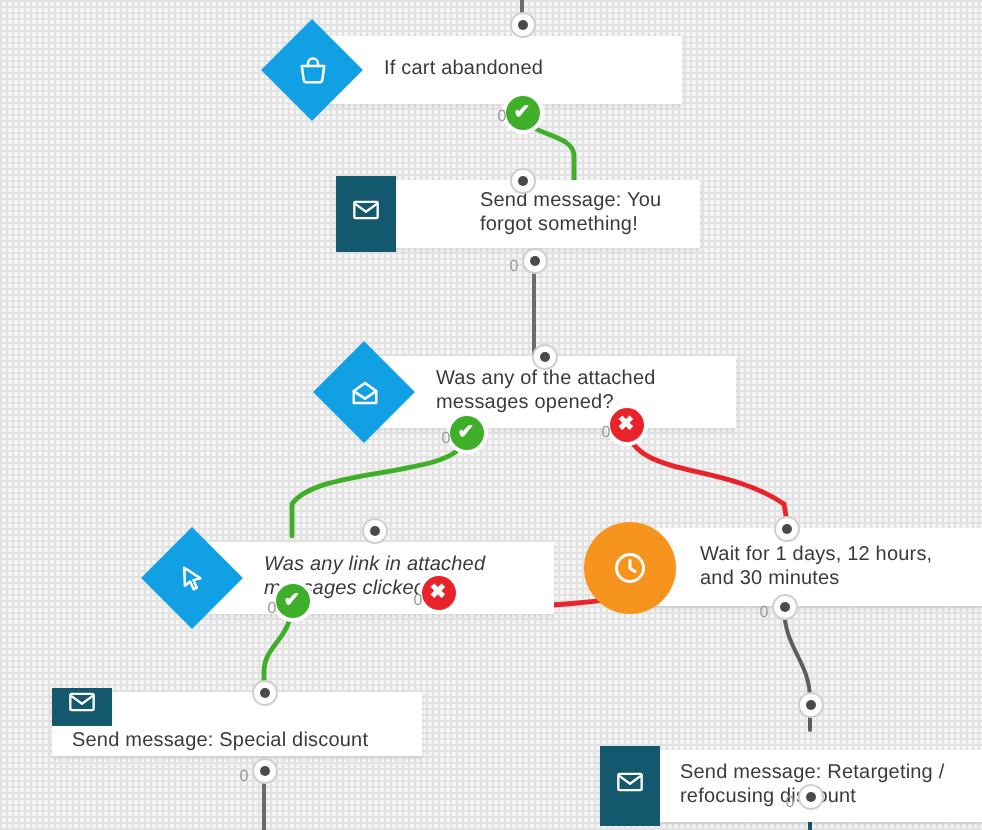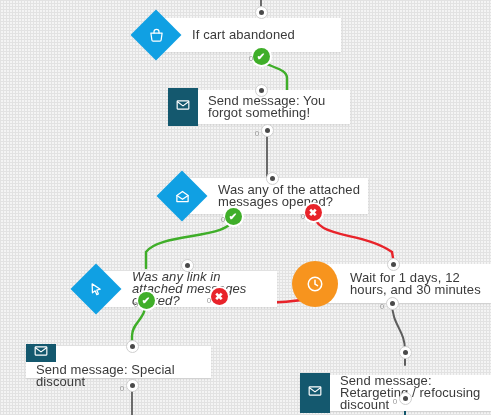--- a/index.html
+++ b/index.html
@@ -42,21 +42,21 @@
     position: absolute;
     display: flex;
     align-items: stretch;
     background: #ffffff;
     box-shadow: 0 1px 2px rgba(0,0,0,0.10);
   }
   .node-label {
     flex: 1;
     display: flex;
     align-items: center;
-    font-size: 13px;
+    font-size: 10px;
     color: #3a3a3a;
     line-height: 12px;
     padding: 4px 8px 4px 10px;
     letter-spacing: 0.1px;
   }
   
   .tile {
     width: 30px;
     min-width: 30px;
     background: #14586e;
@@ -230,21 +230,21 @@
           <path d="M8 8V6a4 4 0 0 1 8 0v2"></path>
         </svg>
       </div>
     </div>
     <div class="node-label">If cart abandoned</div>
   </div>
   <div class="port" style="left:261px; top:12px;"></div>
   <div class="badge yes" style="left:261px; top:56px;">✔</div>
   <div class="port-num" style="left:251px; top:58px;">0</div>
 
-  <div class="node" style="left:168px; top:90px; width:182px; height:34px;">
+  <div class="node" style="left:168px; top:90px; width:182px; height:34px;gap:32px;">
     <div class="tile">
       <span>
         <svg width="14" height="14" viewBox="0 0 24 24" fill="none" stroke="#fff" stroke-width="2" stroke-linecap="round" stroke-linejoin="round">
           <rect x="2" y="5" width="20" height="14" rx="1"></rect>
           <path d="M2.5 6.5l9.5 7 9.5-7"></path>
         </svg>
       </span>
     </div>
     <div class="node-label">Send message: You forgot something!</div>
   </div>

